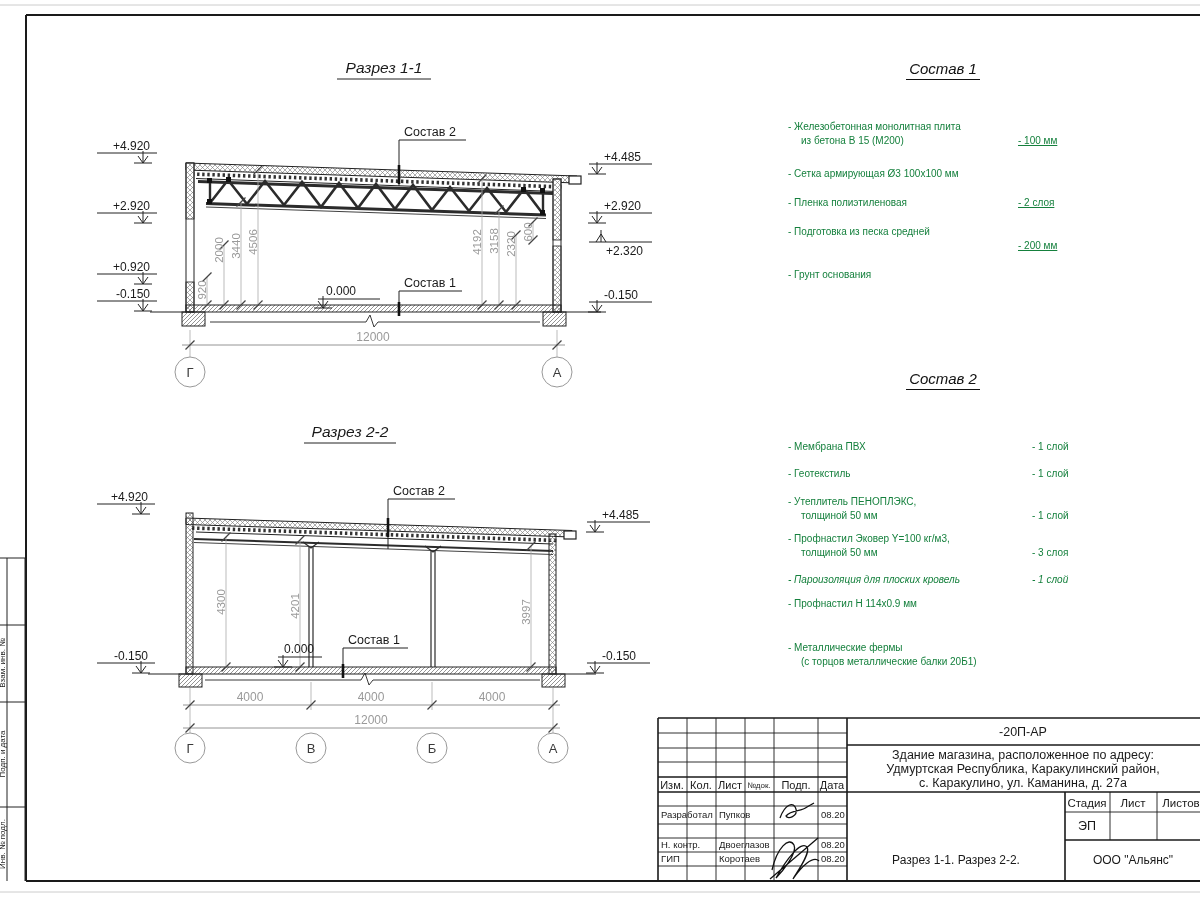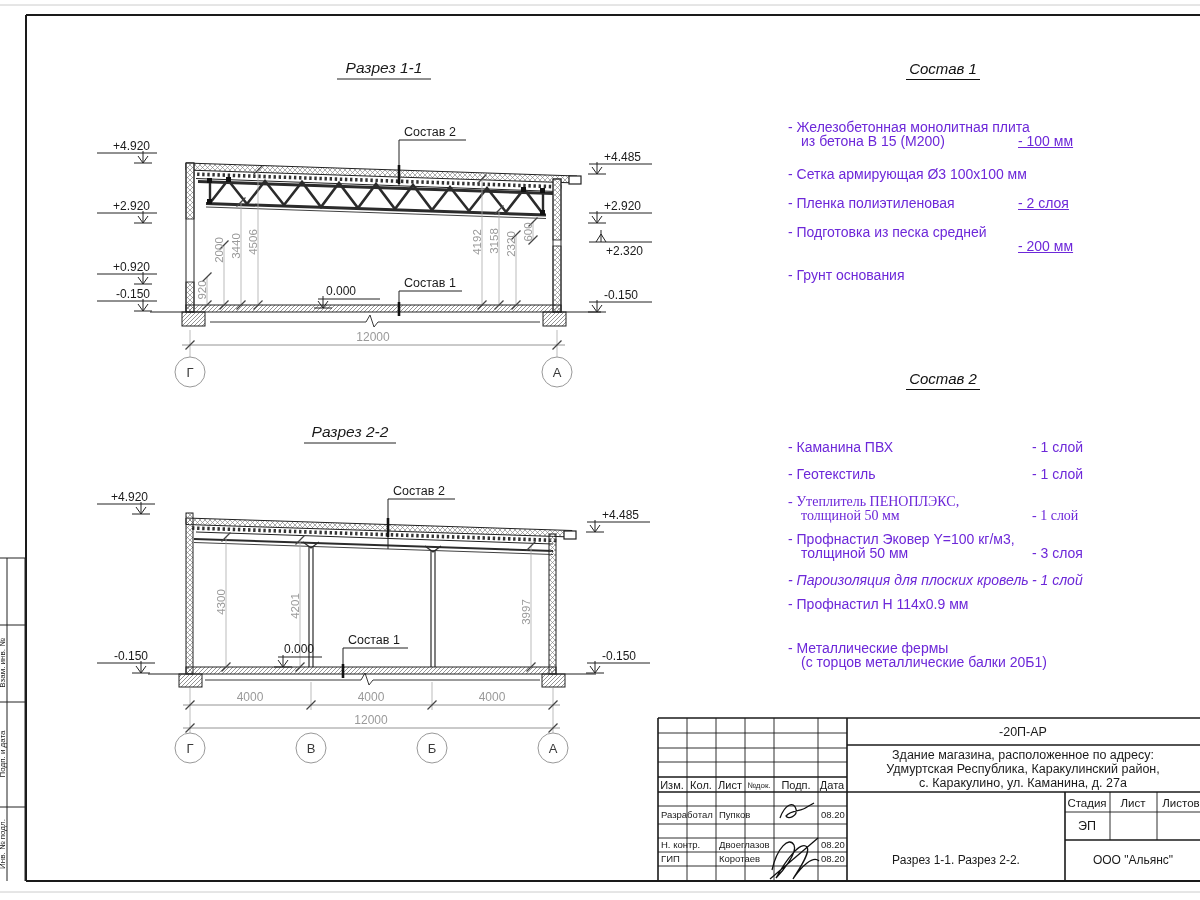--- a/index.html
+++ b/index.html
@@ -11,21 +11,21 @@
   .te{font-size:12px;}
   .td{fill:#9a9a9a;font-size:11.5px;}
   .tg{fill:#9a9a9a;font-size:12px;}
   .ta{fill:#3a3a3a;font-size:13px;}
   .tb{font-size:12.5px;}
   .tsm{font-size:9.5px;}
   .tmicro{font-size:8px;}
   .tlbl{font-size:12.5px;}
   .mhead{position:absolute;width:150px;text-align:center;font-style:italic;font-size:15px;color:#111;}
   .mhead span{border-bottom:1px solid #111;padding:0 3px 2px;}
-  .mats{position:absolute;width:320px;color:#6d28d9;font-size:14px;}
+  .mats{position:absolute;width:320px;color:#15803d;font-size:10px;}
   .mat{position:absolute;left:0;width:320px;line-height:14px;}
   .mline{white-space:nowrap;}
   .cont{padding-left:13px;}
   .qty{position:absolute;bottom:0;white-space:nowrap;}
   .mats1 .qty{left:230px;text-decoration:underline;}
   .mats2 .qty{left:244px;}
 </style>
 </head>
 <body>
 
@@ -425,28 +425,28 @@
   <div class="mat" style="top:148px;height:14px;">
     <div class="mline">- Грунт основания</div>
     <div class="qty"></div>
   </div>
 </div>
 
 <div class="mhead" style="left:868px;top:370px;"><span>Состав 2</span></div>
 
 <div class="mats mats2" style="left:788px;top:440px;height:210px;">
   <div class="mat" style="top:0;height:14px;">
-    <div class="mline">- Каманина ПВХ</div>
+    <div class="mline">- Мембрана ПВХ</div>
     <div class="qty">- 1 слой</div>
   </div>
   <div class="mat" style="top:27px;height:14px;">
     <div class="mline">- Геотекстиль</div>
     <div class="qty">- 1 слой</div>
   </div>
-  <div class="mat" style="top:55px;height:28px;font-family:Liberation Serif, serif;">
+  <div class="mat" style="top:55px;height:28px;">
     <div class="mline">- Утеплитель ПЕНОПЛЭКС,</div>
     <div class="mline cont">толщиной 50 мм</div>
     <div class="qty">- 1 слой</div>
   </div>
   <div class="mat" style="top:92px;height:28px;">
     <div class="mline">- Профнастил Эковер Y=100 кг/м3,</div>
     <div class="mline cont">толщиной 50 мм</div>
     <div class="qty">- 3 слоя</div>
   </div>
   <div class="mat" style="top:133px;height:14px;font-style:italic;">

